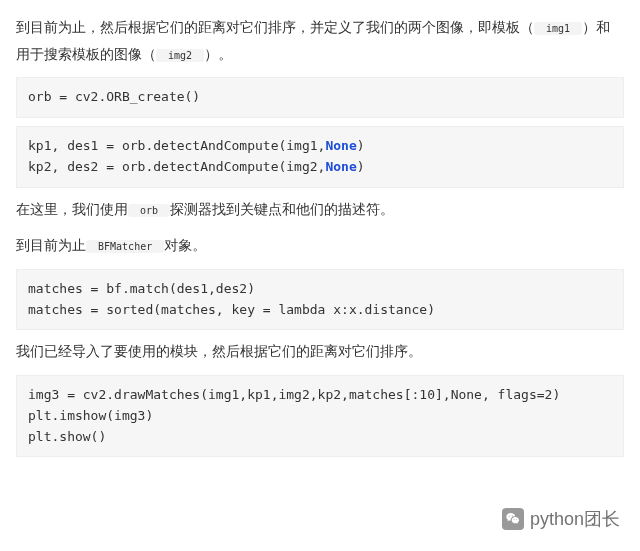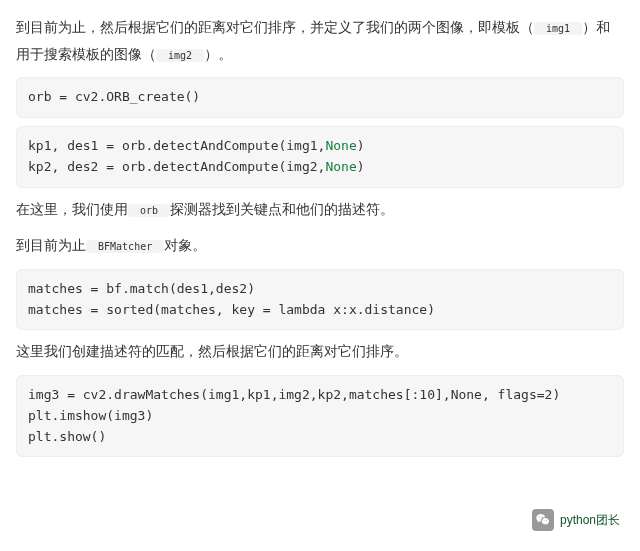--- a/index.html
+++ b/index.html
@@ -22,50 +22,50 @@
     .inline-code {
       font-family: Consolas, Monaco, monospace;
       background: #f4f4f4;
       padding: 1px 6px;
       border-radius: 3px;
       font-size: 10px;
     }
     .code-block {
       background: #f6f6f6;
       border: 1px solid #eee;
-      border-radius: 6px;
+      border-radius: 0;
       padding: 9px 11px;
       font-family: Consolas, Monaco, monospace;
       font-size: 13px;
       line-height: 1.6;
       white-space: pre;
       margin: 8px 0;
       color: #333;
     }
-    .k-none { color: #15803d; }
+    .k-none { color: #1d4ed8; font-weight: bold; }
     .k-true { color: #468847; }
     .footer {
       position: absolute;
       right: 20px;
       bottom: 20px;
       display: flex;
       align-items: center;
       gap: 6px;
     }
     .wechat-icon {
       width: 22px;
       height: 22px;
       background: #999;
       border-radius: 4px;
       display: flex;
       align-items: center;
       justify-content: center;
     }
     .wechat-icon svg { width: 16px; height: 16px; fill: #fff; }
-    .footer-text { font-size: 12px; color: #14532d; }
+    .footer-text { font-size: 18px; color: #737373; }
   </style>
 </head>
 <body>
 
 <div class="content">
   <p class="para">
     <span>   到目前为止，然后根据它们的距离对它们排序，并定义了我们的两个图像，即模板（</span><span class="inline-code"> img1 </span><span>）和用于搜索模板的图像（</span><span class="inline-code"> img2 </span><span>）。</span>
   </p>
 
   <div class="code-block">orb = cv2.ORB_create()</div>
@@ -79,21 +79,21 @@
   </p>
 
 
   <p class="para">
     <span>   到目前为止</span><span class="inline-code"> BFMatcher </span><span>对象。</span>
   </p>
 
   <div class="code-block">matches = bf.match(des1,des2)
 matches = sorted(matches, key = lambda x:x.distance)</div>
 
-  <p class="para">   这里我们创建描述符的匹配，然后根据它们的距离对它们排序。</p>
+  <p class="para">   我们已经导入了要使用的模块，然后根据它们的距离对它们排序。</p>
 
   <div class="code-block">img3 = cv2.drawMatches(img1,kp1,img2,kp2,matches[:10],None, flags=2)
 plt.imshow(img3)
 plt.show()</div>
 
 </div>
 
 <div class="footer">
   <span class="wechat-icon">
     <svg viewBox="0 0 24 24">

